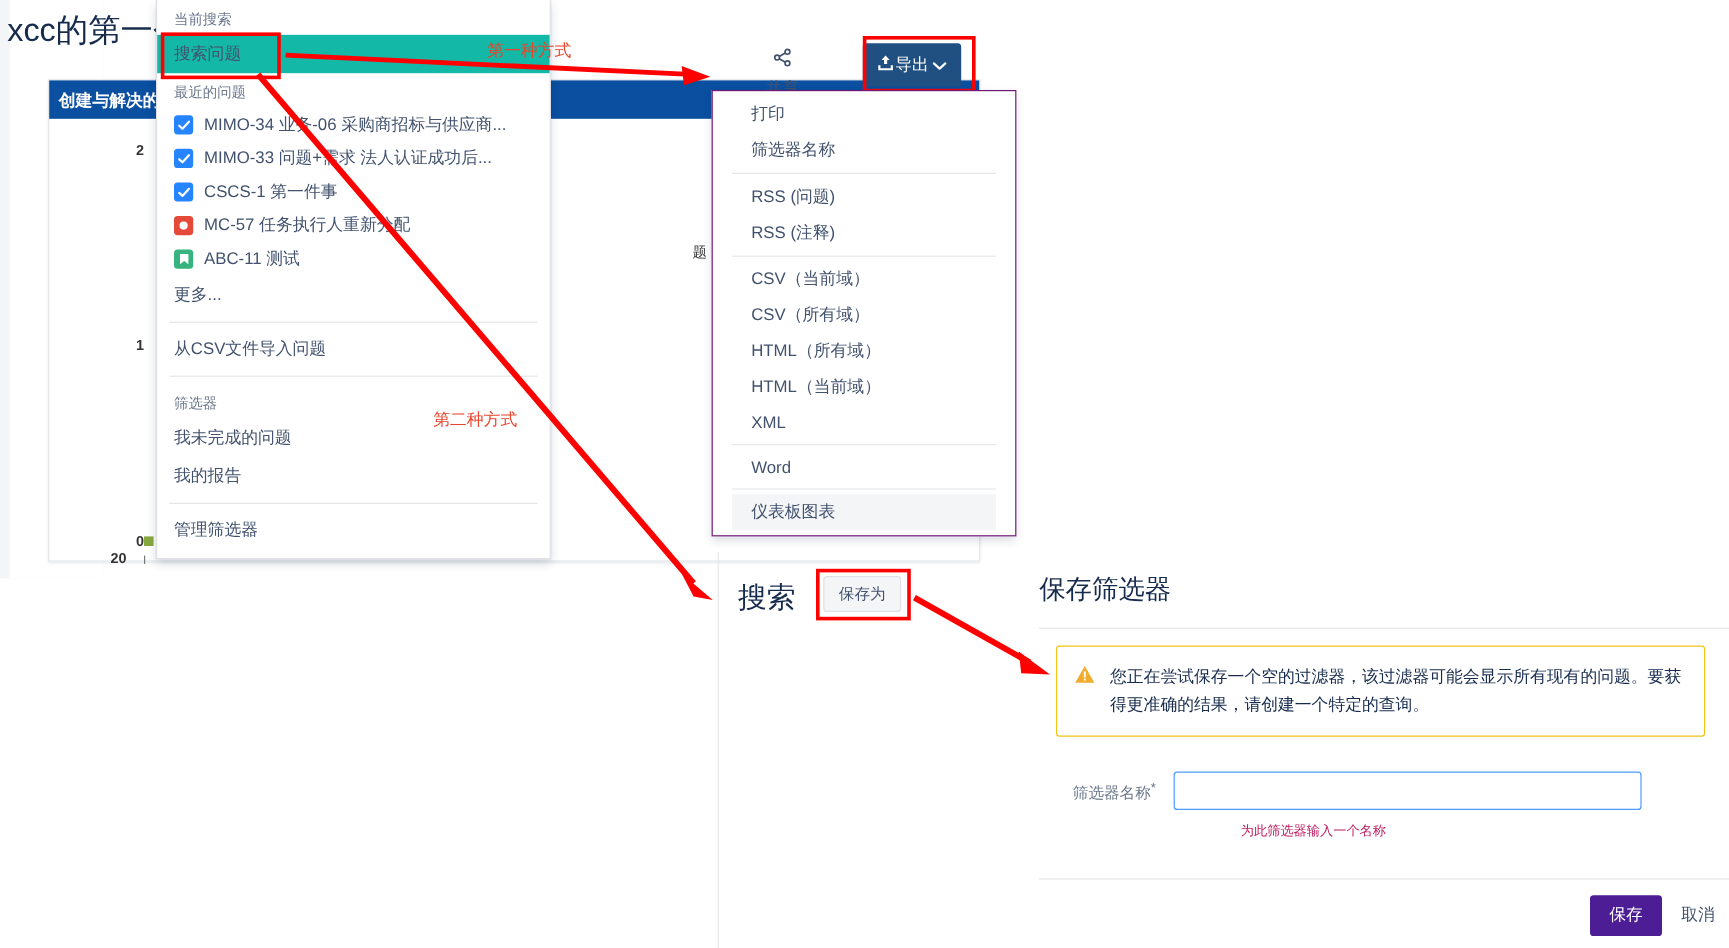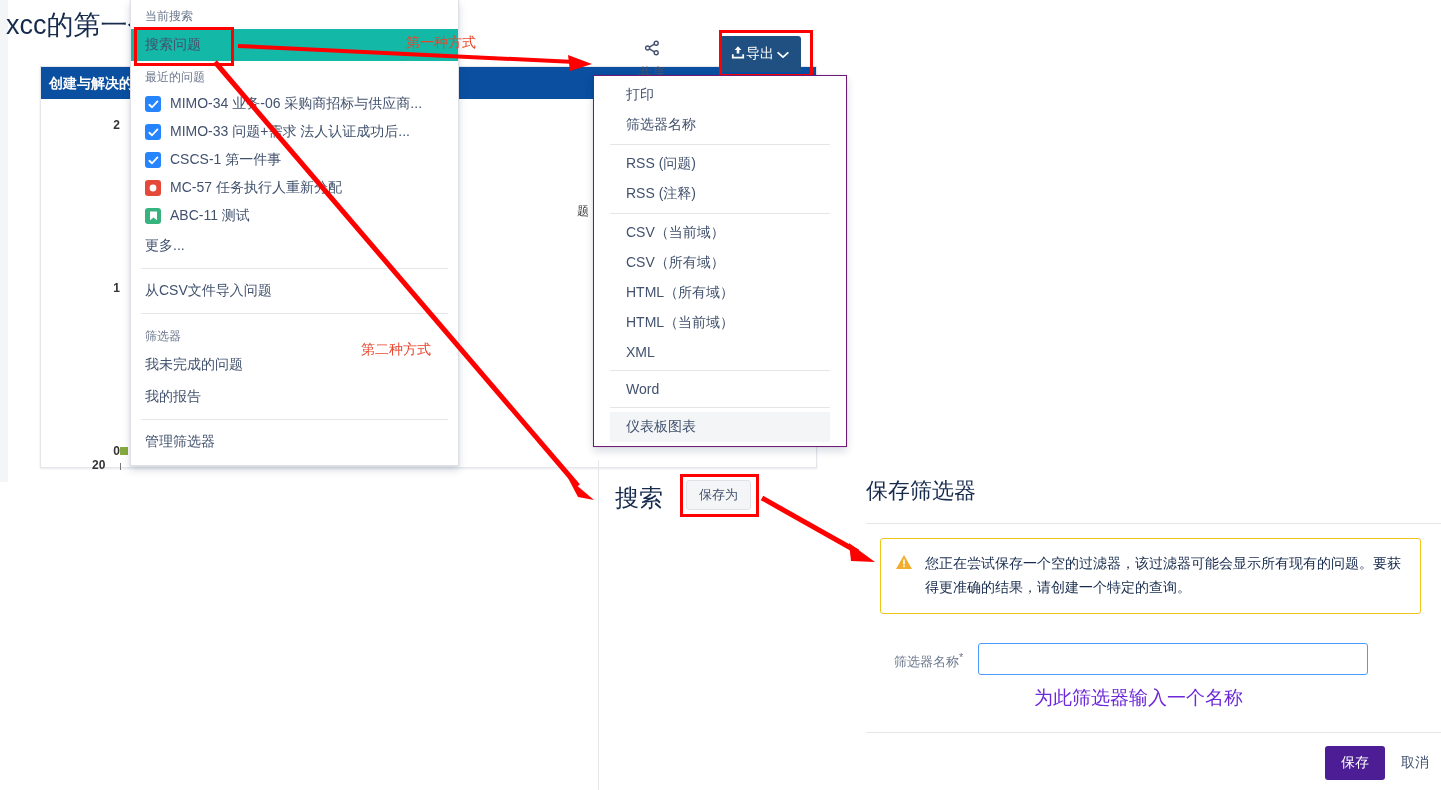--- a/index.html
+++ b/index.html
@@ -143,21 +143,21 @@
   }
   #field-label .req{color:#6b778c;font-size:11px;vertical-align:super;}
   #filter-name-input{
     width:390px;height:32px;box-sizing:border-box;
     border:1px solid #4c9aff;border-radius:3px;background:#ffffff;
     font-size:14px;padding:0 8px;color:#172b4d;outline:none;
     font-family:"Liberation Sans",sans-serif;
     position:relative;left:28px;
   }
   #field-hint{
-    left:168px;top:225px;font-size:19px;color:#6d28d9;
+    left:168px;top:225px;font-size:11px;color:#be185d;
   }
   #dialog-rule-bottom{left:0;top:272px;width:575px;height:1px;background:#e4e6ea;}
   #dialog-actions{left:0;top:286px;width:575px;display:flex;justify-content:flex-end;align-items:center;gap:14px;padding-right:10px;box-sizing:border-box;}
   #save-btn{
     background:#4c1d95;color:#ffffff;border:none;border-radius:3px;
     font-size:14px;padding:8px 16px;cursor:pointer;
     font-family:"Liberation Sans",sans-serif;
   }
   #cancel-btn{
     background:transparent;border:none;color:#42526e;font-size:14px;cursor:pointer;

